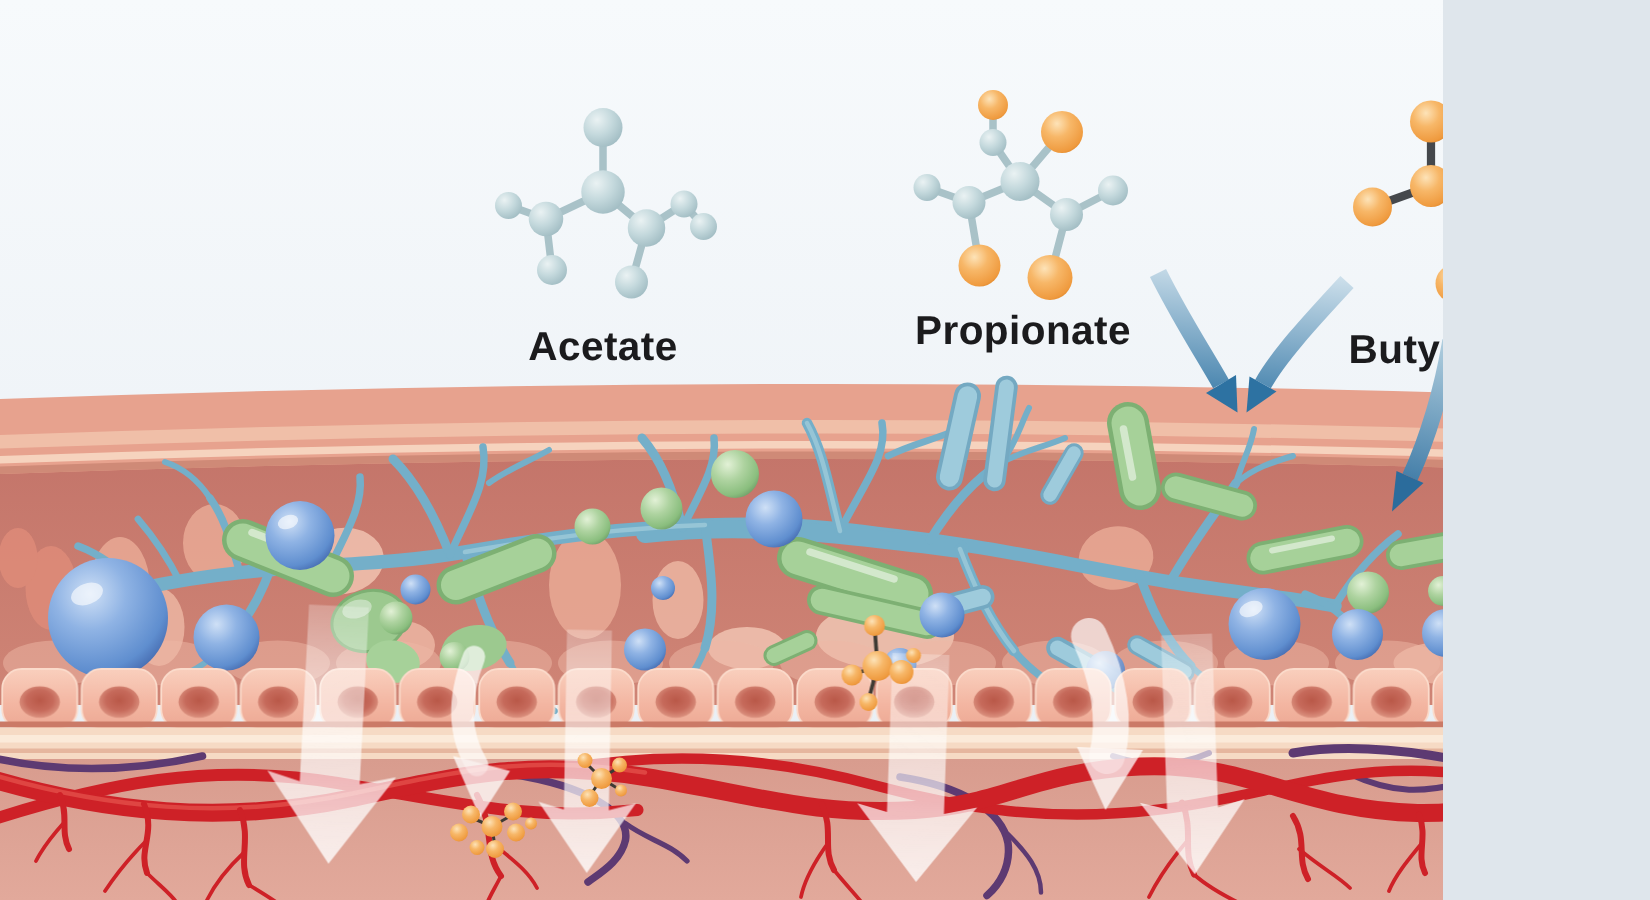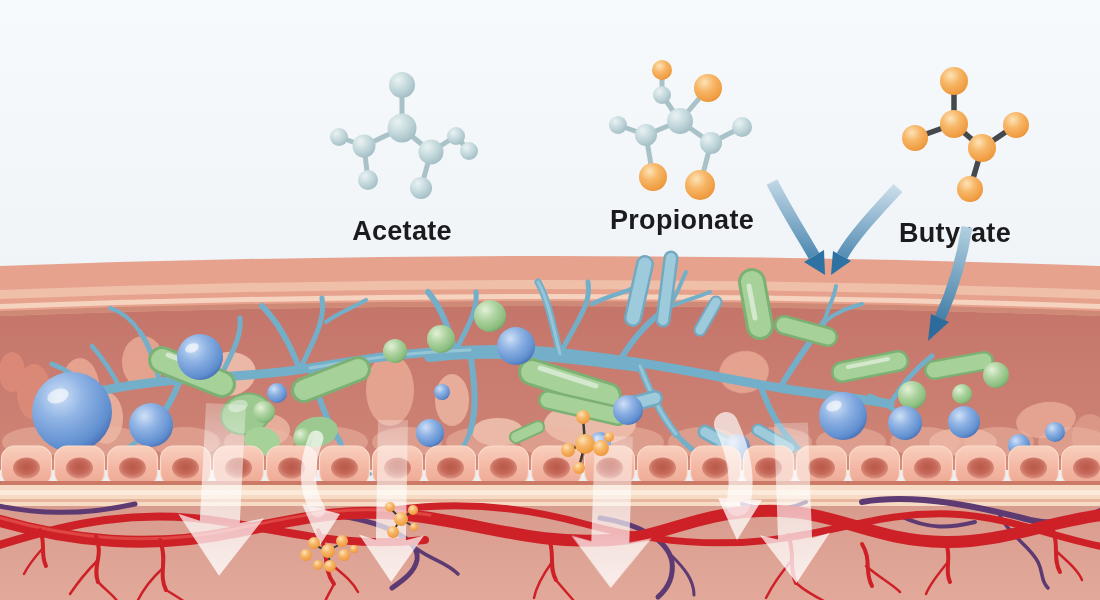--- a/index.html
+++ b/index.html
@@ -1,16 +1,16 @@
 <!DOCTYPE html>
 <html><head>
 <meta charset="utf-8">
 <style>
   html,body{margin:0;padding:0;background:#dfe6ec;}
-  .stage{position:relative;width:1100px;height:600px;overflow:hidden;
+  .stage{position:relative;width:962px;height:600px;overflow:hidden;
          font-family:"Liberation Sans",sans-serif;background:#7dd3fc;text-align:right;}
   .stage svg{display:block;width:1100px;height:600px;}
   .mol-label{font-family:"Liberation Sans",sans-serif;font-size:27px;font-weight:600;
              fill:#1b1b1d;text-anchor:middle;letter-spacing:.3px;}
 </style>
 </head>
 <body>
 
 <div class="stage">
 <svg viewBox="0 0 1100 600" xmlns="http://www.w3.org/2000/svg">

